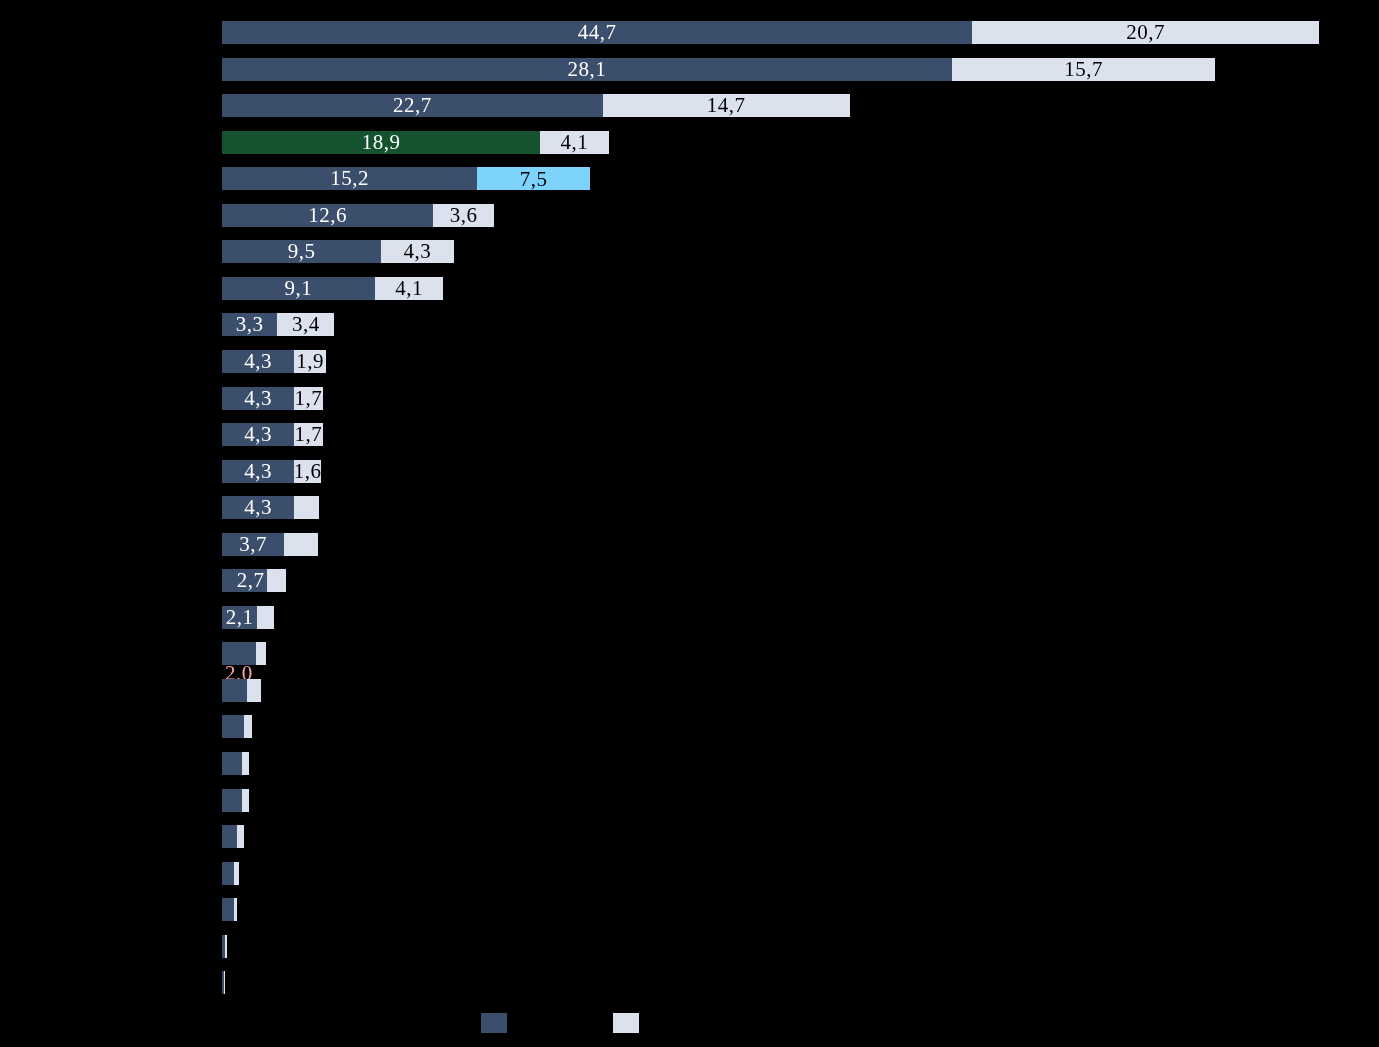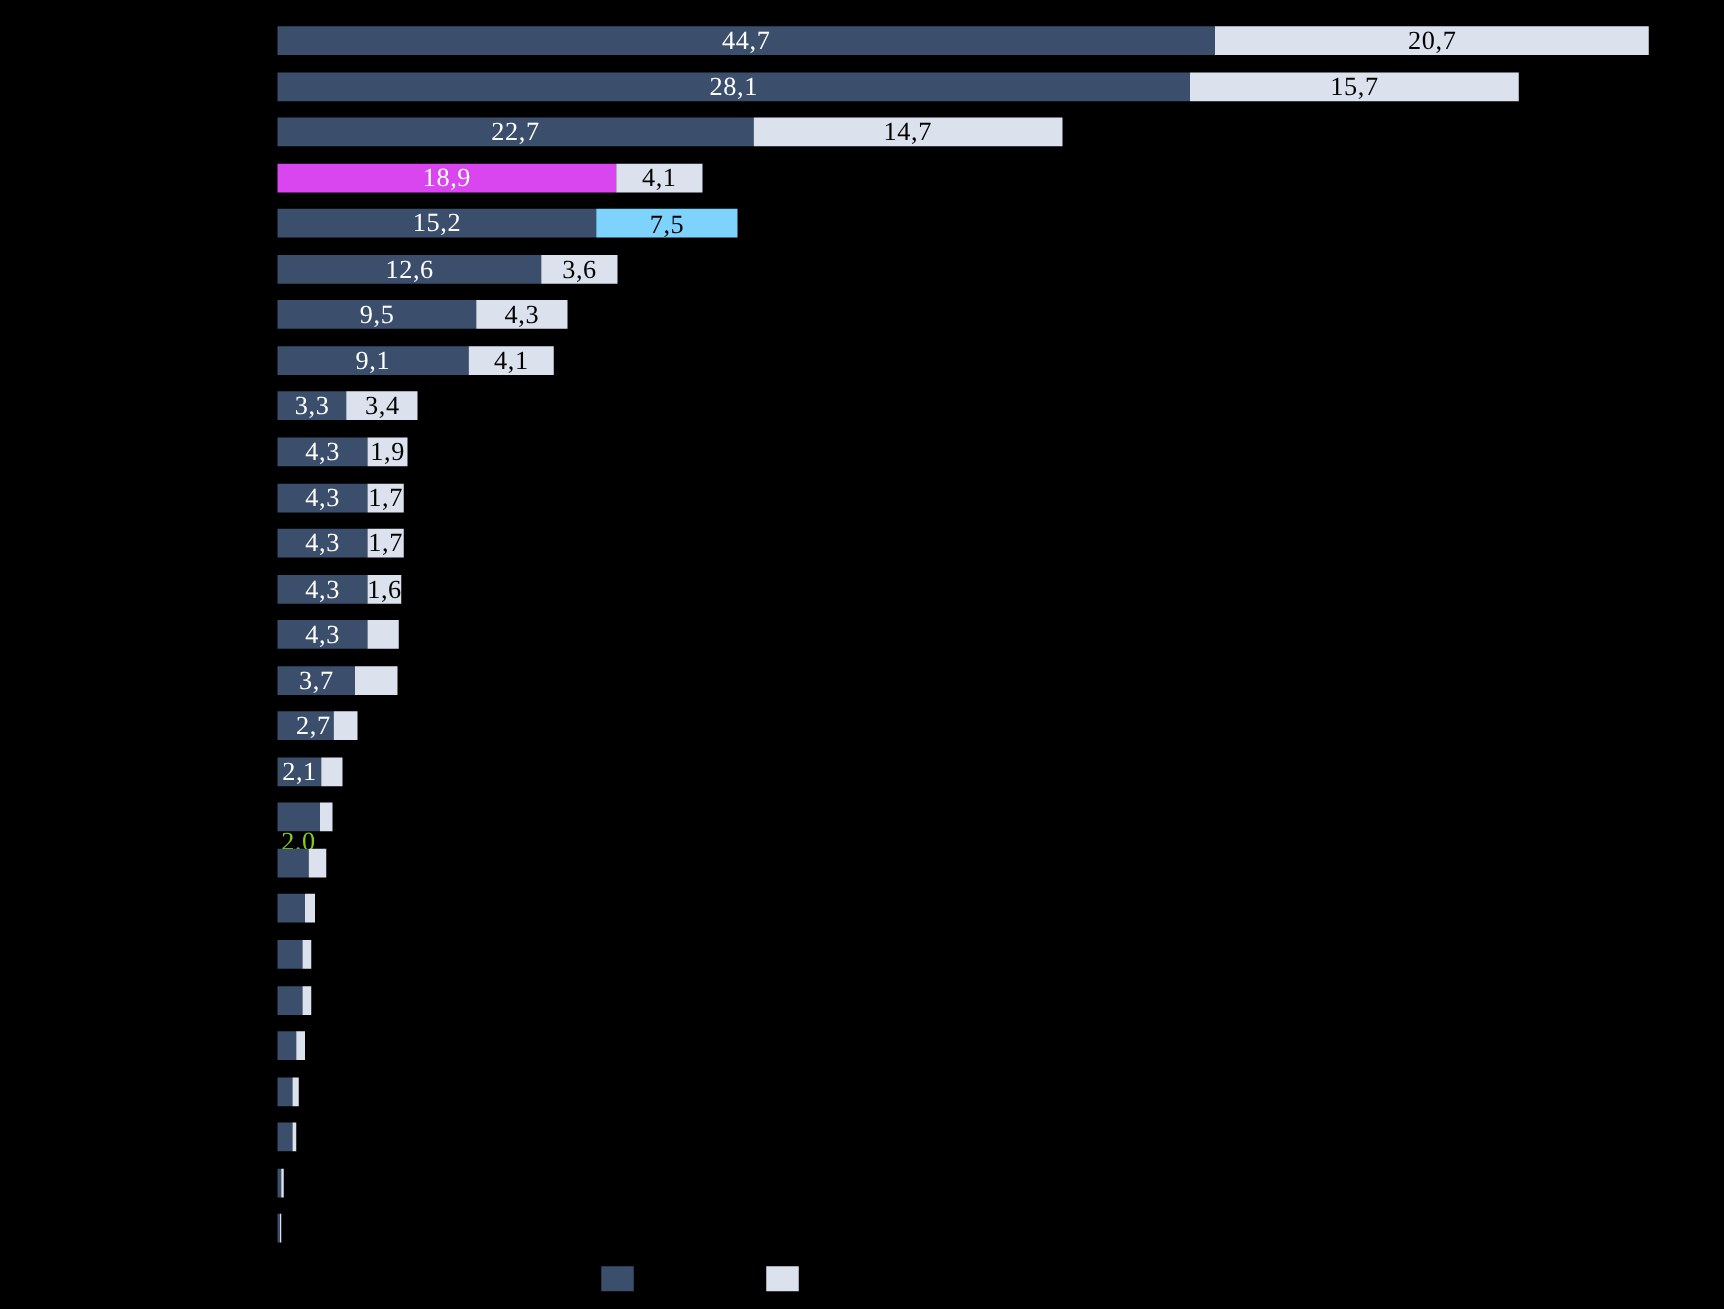--- a/index.html
+++ b/index.html
@@ -79,21 +79,21 @@
       </div>
       <div class="bar-row" style="top: 94.1px; height: 23px;">
         <div class="seg" style="width: 380.9px; background-color: rgb(59, 78, 107);">
           <span class="val" style="color: rgb(255, 255, 255);">22,7</span>
         </div>
         <div class="seg" style="width: 246.7px; background-color: rgb(219, 226, 238);">
           <span class="val" style="color: rgb(0, 0, 0);">14,7</span>
         </div>
       </div>
       <div class="bar-row" style="top: 130.6px; height: 23px;">
-        <div class="seg" style="width: 271px; background-color: #d946ef;">
+        <div class="seg" style="width: 318px; background-color: #14532d;">
           <span class="val" style="color: rgb(255, 255, 255);">18,9</span>
         </div>
         <div class="seg" style="width: 68.8px; background-color: rgb(219, 226, 238);">
           <span class="val" style="color: rgb(0, 0, 0);">4,1</span>
         </div>
       </div>
       <div class="bar-row" style="top: 167.2px; height: 23px;">
         <div class="seg" style="width: 255.1px; background-color: rgb(59, 78, 107);">
           <span class="val" style="color: rgb(255, 255, 255);">15,2</span>
         </div>
@@ -184,21 +184,21 @@
         <div class="seg" style="width: 18.5px; background-color: rgb(219, 226, 238);"></div>
       </div>
       <div class="bar-row" style="top: 605.8px; height: 23px;">
         <div class="seg" style="width: 35.2px; background-color: rgb(59, 78, 107);">
           <span class="val" style="color: rgb(255, 255, 255);">2,1</span>
         </div>
         <div class="seg" style="width: 16.8px; background-color: rgb(219, 226, 238);"></div>
       </div>
       <div class="bar-row" style="top: 642.3px; height: 23px;">
         <div class="seg" style="width: 33.6px; background-color: rgb(59, 78, 107);">
-          <span class="val" style="color: #84cc16; margin-top: 40px;">2,0</span>
+          <span class="val" style="color: #fca5a5; margin-top: 40px;">2,0</span>
         </div>
         <div class="seg" style="width: 10.1px; background-color: rgb(219, 226, 238);"></div>
       </div>
       <div class="bar-row" style="top: 678.9px; height: 23px;">
         <div class="seg" style="width: 25.2px; background-color: rgb(59, 78, 107);"></div>
         <div class="seg" style="width: 13.4px; background-color: rgb(219, 226, 238);"></div>
       </div>
       <div class="bar-row" style="top: 715.4px; height: 23px;">
         <div class="seg" style="width: 21.8px; background-color: rgb(59, 78, 107);"></div>
         <div class="seg" style="width: 8.4px; background-color: rgb(219, 226, 238);"></div>

